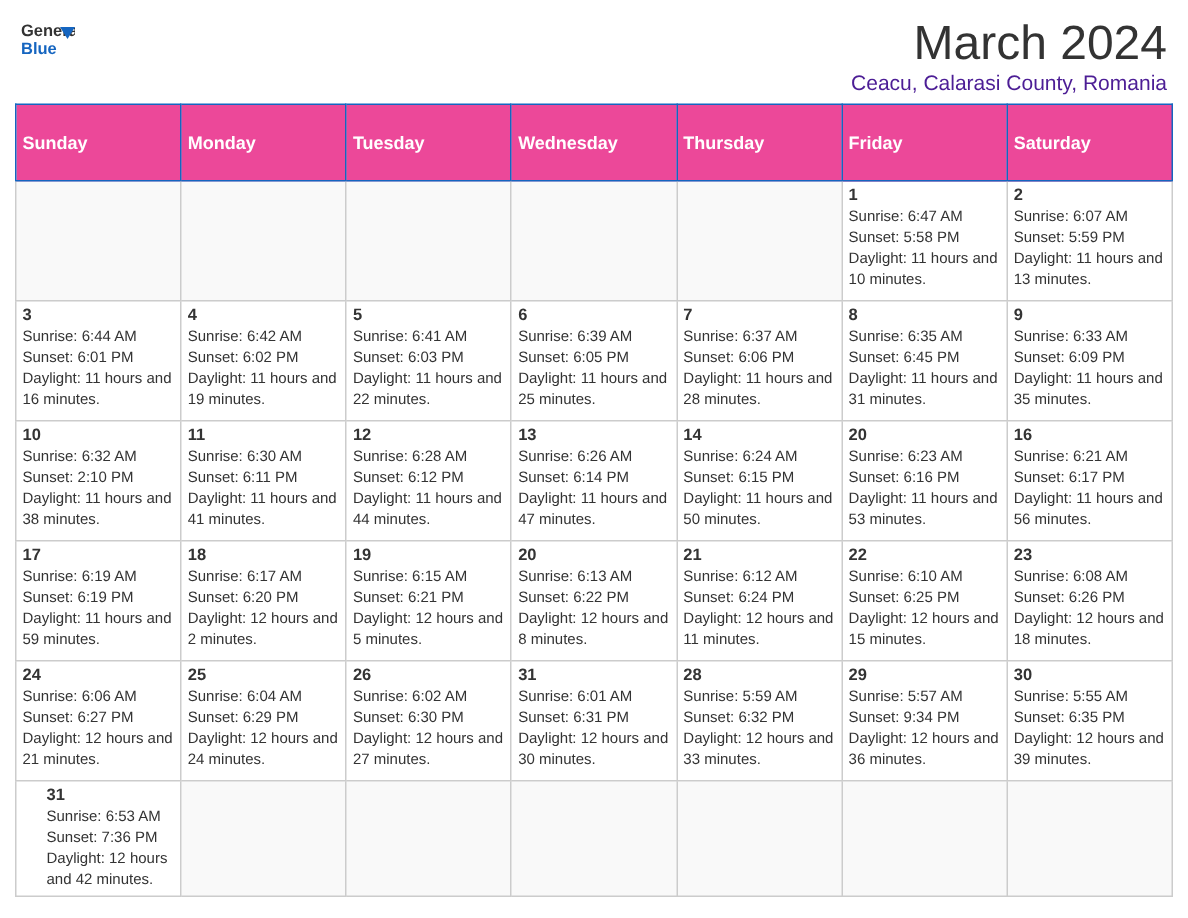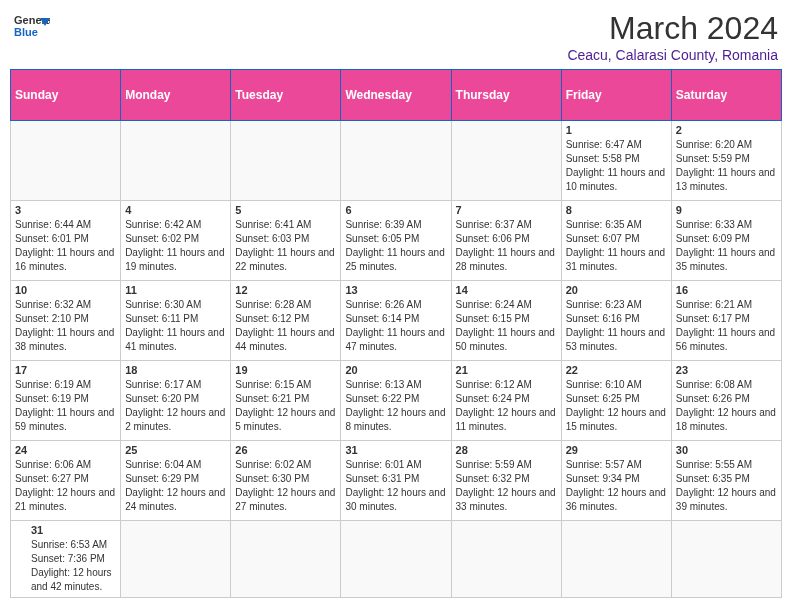--- a/index.html
+++ b/index.html
@@ -116,21 +116,21 @@
         <td class="empty-cell"></td>
         <td class="empty-cell"></td>
         <td>
           <span class="day-number">1</span>
           <div class="day-info">Sunrise: 6:47 AM
 Sunset: 5:58 PM
 Daylight: 11 hours and 10 minutes.</div>
         </td>
         <td>
           <span class="day-number">2</span>
-          <div class="day-info">Sunrise: 6:20 AM
+          <div class="day-info">Sunrise: 6:07 AM
 Sunset: 5:59 PM
 Daylight: 11 hours and 13 minutes.</div>
         </td>
       </tr>
       <tr>
         <td>
           <span class="day-number">3</span>
           <div class="day-info">Sunrise: 6:44 AM
 Sunset: 6:01 PM
 Daylight: 11 hours and 16 minutes.</div>
@@ -155,21 +155,21 @@
         </td>
         <td>
           <span class="day-number">7</span>
           <div class="day-info">Sunrise: 6:37 AM
 Sunset: 6:06 PM
 Daylight: 11 hours and 28 minutes.</div>
         </td>
         <td>
           <span class="day-number">8</span>
           <div class="day-info">Sunrise: 6:35 AM
-Sunset: 6:07 PM
+Sunset: 6:45 PM
 Daylight: 11 hours and 31 minutes.</div>
         </td>
         <td>
           <span class="day-number">9</span>
           <div class="day-info">Sunrise: 6:33 AM
 Sunset: 6:09 PM
 Daylight: 11 hours and 35 minutes.</div>
         </td>
       </tr>
       <tr>

